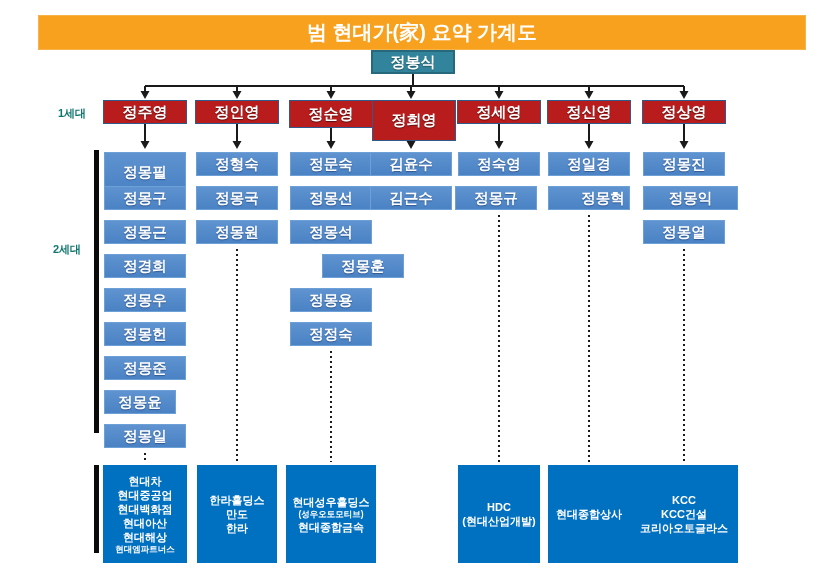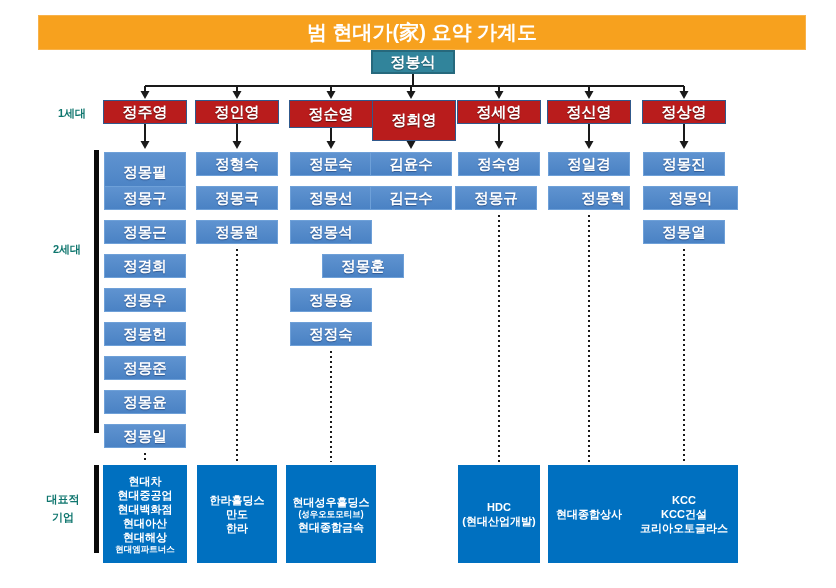--- a/index.html
+++ b/index.html
@@ -107,36 +107,34 @@
   <div class="banner">
     <span>범 현대가(家) 요약 가계도</span>
   </div>
 
   <div class="rootbox">
     <span>정봉식</span>
   </div>
 
   <div class="rowlabel" style="left:50px;top:104px;width:44px;">1세대</div>
   <div class="rowlabel" style="left:42px;top:240px;width:50px;">2세대</div>
-  <div class="rowlabel" style="left:34px;top:490px;width:58px;">대표적
-기업</div>
 
   <div class="bracket" style="top:150px;height:283px;"></div>
   <div class="bracket" style="top:465px;height:88px;"></div>
 
   <div id="boxes">
       <div class="gen1box" style="left: 103px; top: 100px; width: 84px; height: 24px;">정주영</div>
       <div class="gen2box" style="left: 104px; top: 152px; width: 82px; height: 40px;">정몽필</div>
       <div class="gen2box" style="left: 104px; top: 186px; width: 82px; height: 24px;">정몽구</div>
       <div class="gen2box" style="left: 104px; top: 220px; width: 82px; height: 24px;">정몽근</div>
       <div class="gen2box" style="left: 104px; top: 254px; width: 82px; height: 24px;">정경희</div>
       <div class="gen2box" style="left: 104px; top: 288px; width: 82px; height: 24px;">정몽우</div>
       <div class="gen2box" style="left: 104px; top: 322px; width: 82px; height: 24px;">정몽헌</div>
       <div class="gen2box" style="left: 104px; top: 356px; width: 82px; height: 24px;">정몽준</div>
-      <div class="gen2box" style="left: 104px; top: 390px; width: 82px; height: 24px;">정몽윤</div>
+      <div class="gen2box" style="left: 104px; top: 390px; width: 72px; height: 24px;">정몽윤</div>
       <div class="gen2box" style="left: 104px; top: 424px; width: 82px; height: 24px;">정몽일</div>
       <div class="compbox" style="left: 103px; top: 465px; width: 84px; height: 98px;">
         <div class="line">현대차</div>
         <div class="line">현대중공업</div>
         <div class="line">현대백화점</div>
         <div class="line">현대아산</div>
         <div class="line">현대해상</div>
         <div class="line small">현대엠파트너스</div>
       </div>
       <div class="gen1box" style="left: 195px; top: 100px; width: 84px; height: 24px;">정인영</div>

